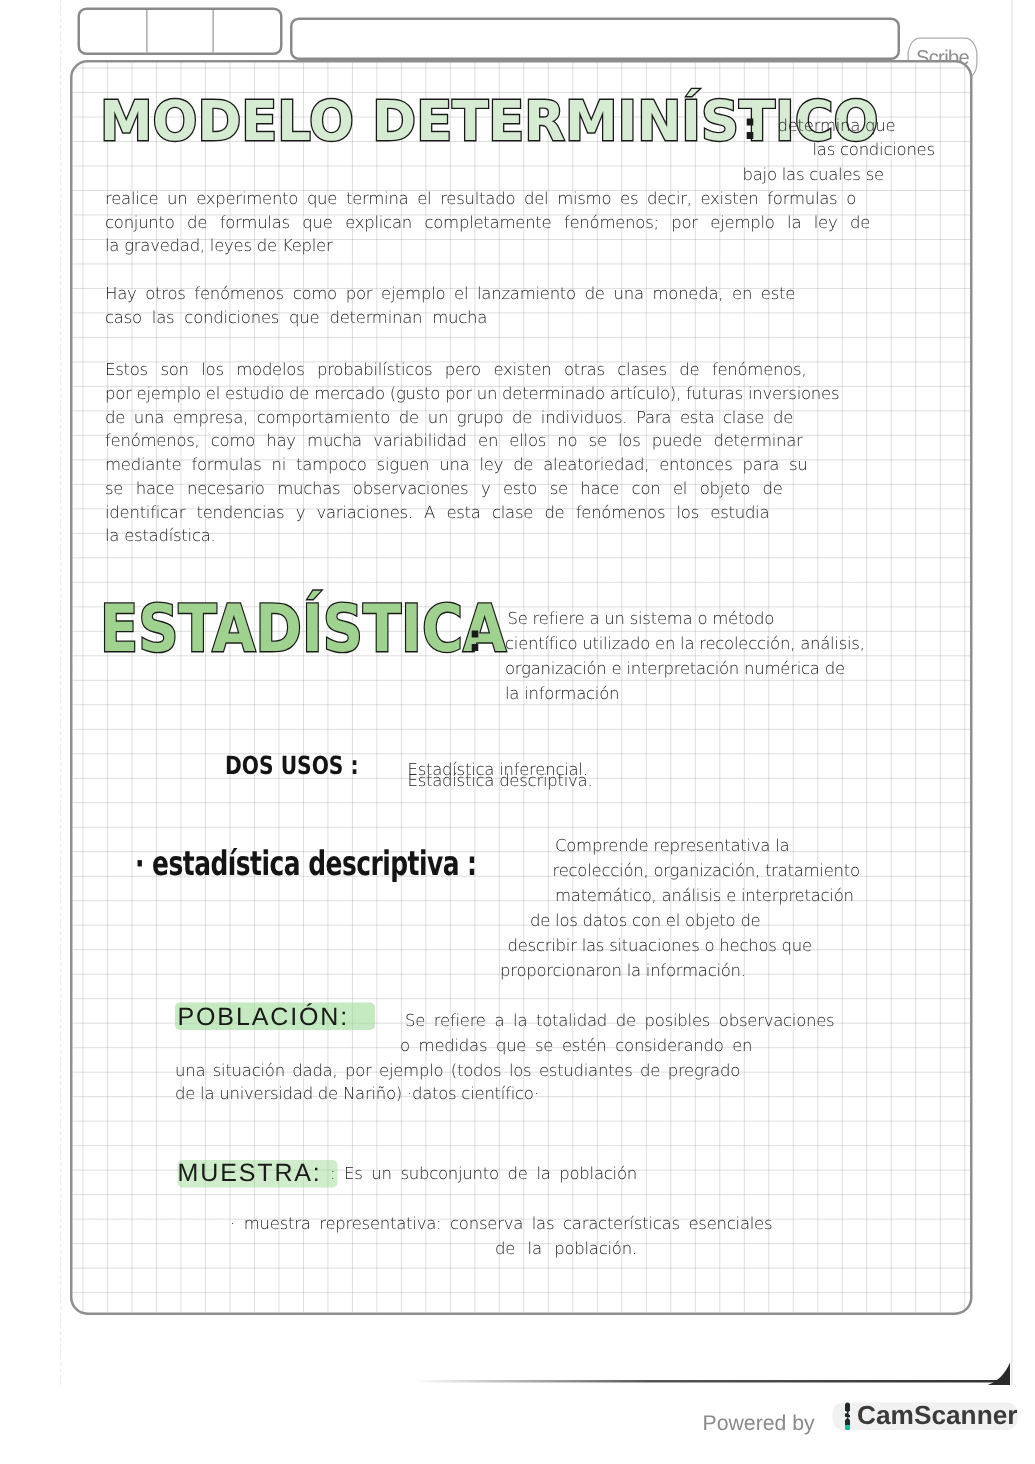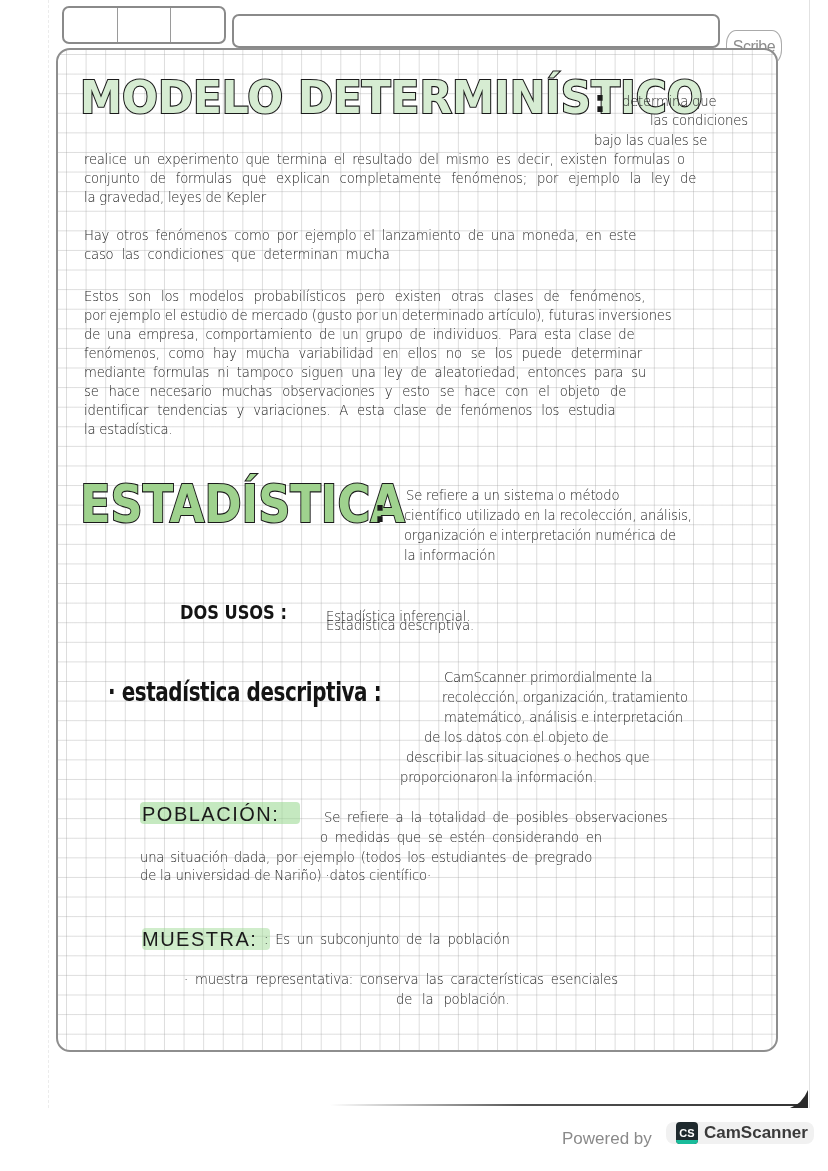--- a/index.html
+++ b/index.html
@@ -71,21 +71,21 @@
     .cs-badge {
       position: absolute; left: 666px; top: 1122px; width: 148px; height: 22px;
       background: #f1f1f1; border-radius: 8px; display: flex; align-items: center;
     }
     .cs-logo {
       width: 22px; height: 22px; margin-left: 10px; border-radius: 4px; background: #1f2a2e;
       color: #fff; font-family: "Liberation Sans", sans-serif; font-weight: bold; font-size: 11px;
       display: flex; align-items: center; justify-content: center; position: relative; overflow: hidden;
     }
     .cs-logo::after { content: ""; position: absolute; left: 0; bottom: 0; width: 100%; height: 4px; background: #19bc9b; }
-    .cs-name { margin-left: 6px; font-family: "Liberation Sans", sans-serif; font-weight: bold; font-size: 17px; color: #3a3a3a; }
+    .cs-name { margin-left: 6px; font-family: "Liberation Sans", sans-serif; font-weight: bold; font-size: 21px; color: #3a3a3a; }
   </style>
 </head>
 <body>
 
 <div class="page-edge"></div>
 
 <div class="hdr-box hdr-cells">
     <div></div>
     <div></div>
     <div></div>
@@ -121,21 +121,21 @@
 <div class="hand" style="left:406px;top:486px;">Se refiere a un sistema o método</div>
 <div class="hand" style="left:404px;top:506px;">científico utilizado en la recolección, análisis,</div>
 <div class="hand" style="left:404px;top:526px;">organización e interpretación numérica de</div>
 <div class="hand" style="left:404px;top:546px;">la información</div>
 
 <div class="heading-dark dos-usos">DOS USOS :</div>
 <div class="hand" style="left:326px;top:586px;margin-top:30px;">Estadística descriptiva.</div>
 <div class="hand" style="left:326px;top:607px;">Estadística inferencial.</div>
 
 <div class="heading-dark est-desc">· estadística descriptiva :</div>
-<div class="hand" style="left:444px;top:668px;">CamScanner primordialmente la</div>
+<div class="hand" style="left:444px;top:668px;">Comprende representativa la</div>
 <div class="hand" style="left:442px;top:688px;">recolección, organización, tratamiento</div>
 <div class="hand" style="left:444px;top:708px;">matemático, análisis e interpretación</div>
 <div class="hand" style="left:424px;top:728px;">de los datos con el objeto de</div>
 <div class="hand" style="left:406px;top:748px;">describir las situaciones o hechos que</div>
 <div class="hand" style="left:400px;top:768px;">proporcionaron la información.</div>
 
 <div class="hl-pob"></div>
 <div class="green-label" style="left:142px;top:803px;">POBLACIÓN:</div>
 <div class="hand" style="left:324px;top:808px;word-spacing:3px;">Se refiere a la totalidad de posibles observaciones</div>
 <div class="hand" style="left:320px;top:828px;word-spacing:3px;">o medidas que se estén considerando en</div>

